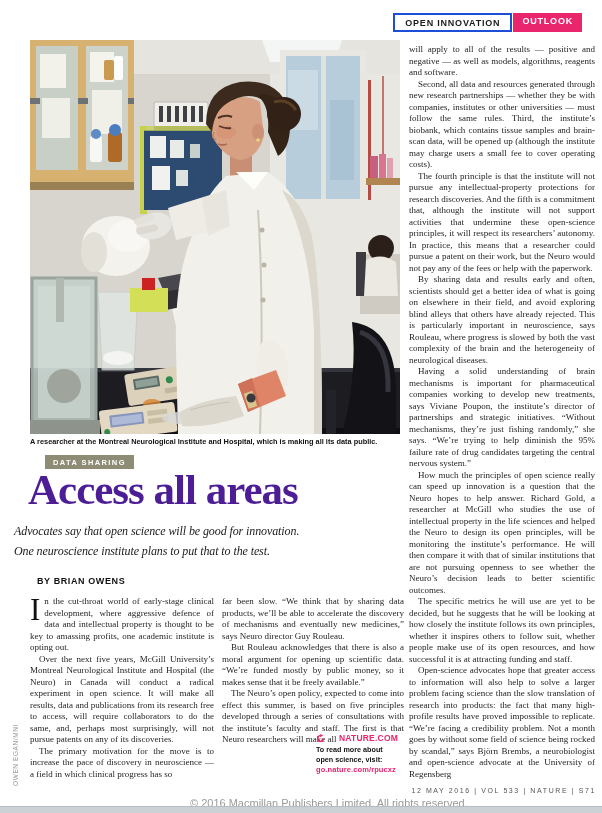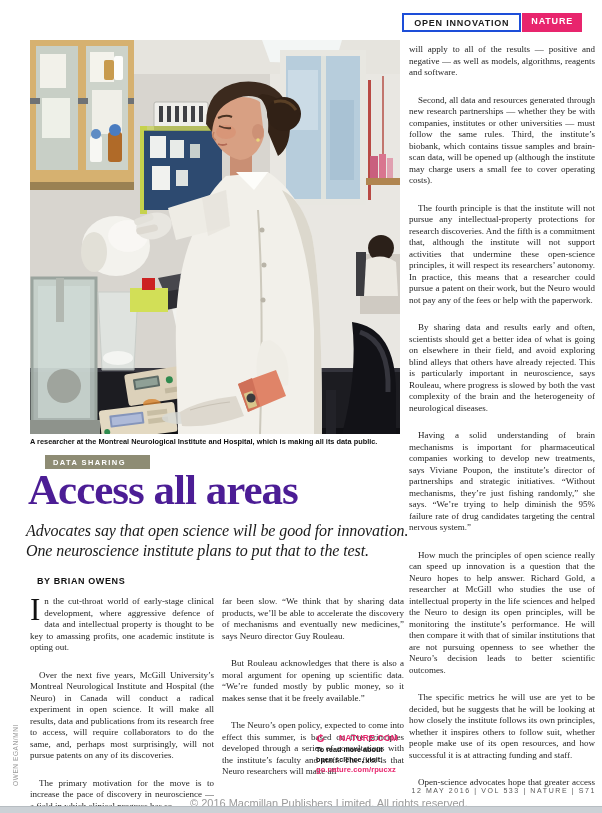--- a/index.html
+++ b/index.html
@@ -18,35 +18,35 @@
   .photo-credit{position:absolute;left:12px;top:706px;height:80px;
       writing-mode:vertical-rl;transform:rotate(180deg);
       font-family:"Liberation Sans",sans-serif;font-size:6.5px;letter-spacing:.6px;color:#9a9a9a;}
   .caption{position:absolute;left:30px;top:437px;width:400px;
       font-family:"Liberation Sans",sans-serif;font-weight:bold;font-size:8px;color:#111;
       transform:scaleX(.92);transform-origin:left top;letter-spacing:0;}
 
   
   .tag{position:absolute;left:45px;top:455px;background:#8e8c74;color:#fff;
       font-family:"Liberation Sans",sans-serif;font-weight:bold;font-size:7.5px;
-      letter-spacing:1.4px;padding:3px 24px 2px 8px;}
+      letter-spacing:1.4px;padding:3px 8px 2px 8px;}
   .headline{position:absolute;left:28px;top:465px;margin:0;width:380px;
       font-family:"Liberation Serif",serif;font-weight:bold;font-size:43px;
       letter-spacing:-1px;color:#4c1d95;line-height:50px;}
-  .standfirst{position:absolute;left:26px;top:521px;width:390px;
-      font-style:italic;font-size:16px;line-height:20px;color:#1a1a1a;letter-spacing:-.1px;}
+  .standfirst{position:absolute;left:14px;top:521px;width:390px;
+      font-style:italic;font-size:12px;line-height:20px;color:#1a1a1a;letter-spacing:-.1px;}
   .standfirst div{white-space:nowrap;}
   .byline{position:absolute;left:30px;top:576px;
       font-family:"Liberation Sans",sans-serif;font-weight:bold;font-size:9px;
       letter-spacing:.6px;color:#111;margin-left:7px;}
 
   
   .col{position:absolute;font-size:9px;line-height:11.5px;text-align:justify;color:#1e1e1e;}
   .col p{margin:0;}
-  .col p.indent{text-indent:9px;margin-top:16px;}
+  .col p.indent{text-indent:9px;}
   .col1{left:30px;top:596px;width:184px;height:212px;overflow:hidden;}
   .col2{left:222px;top:596px;width:182px;height:212px;overflow:hidden;}
   .col3{left:409px;top:44px;width:186px;height:747px;overflow:hidden;}
   .dropcap{float:left;font-size:31px;line-height:24px;padding:2px 4px 0 0;font-weight:normal;color:#111;}
   .narrow{width:90px;}
 
   
   .naturecom{position:absolute;left:316px;top:733px;width:88px;
       font-family:"Liberation Sans",sans-serif;}
   .nc-title{display:flex;align-items:center;gap:14px;color:#e8256d;font-weight:bold;
@@ -64,21 +64,21 @@
       font-family:"Liberation Sans",sans-serif;font-size:11px;color:#9a9a9a;}
   .bottom-strip{position:absolute;left:0;bottom:0;width:602px;height:6px;background:#ccd1d6;border-top:1px solid #b7bdc2;}
 </style>
 </head>
 <body>
 
 <div class="page">
 
   <div class="hdr">
     <span class="kicker-box">OPEN INNOVATION</span>
-    <span class="brand-box">NATURE</span>
+    <span class="brand-box">OUTLOOK</span>
   </div>
 
   <div class="photo">
     <svg viewBox="0 0 370 394" width="370" height="394">
 
       <rect width="370" height="394" fill="#d8d5cf"></rect>
       <rect x="240" width="130" height="394" fill="#e9e7e2"></rect>
       <rect width="370" height="34" fill="#e6e4de"></rect>
       <polygon points="232,0 312,0 305,24 240,22" fill="#f3f6f5"></polygon>
 

